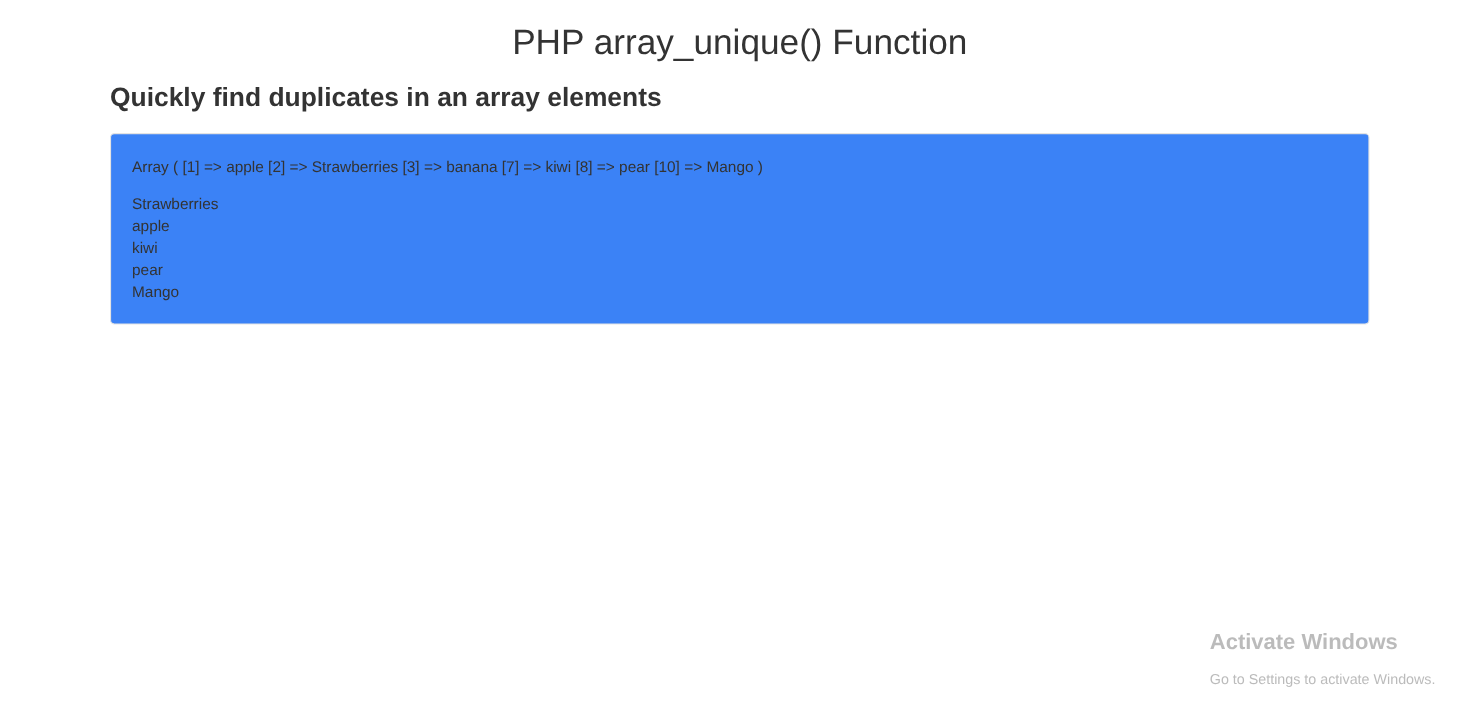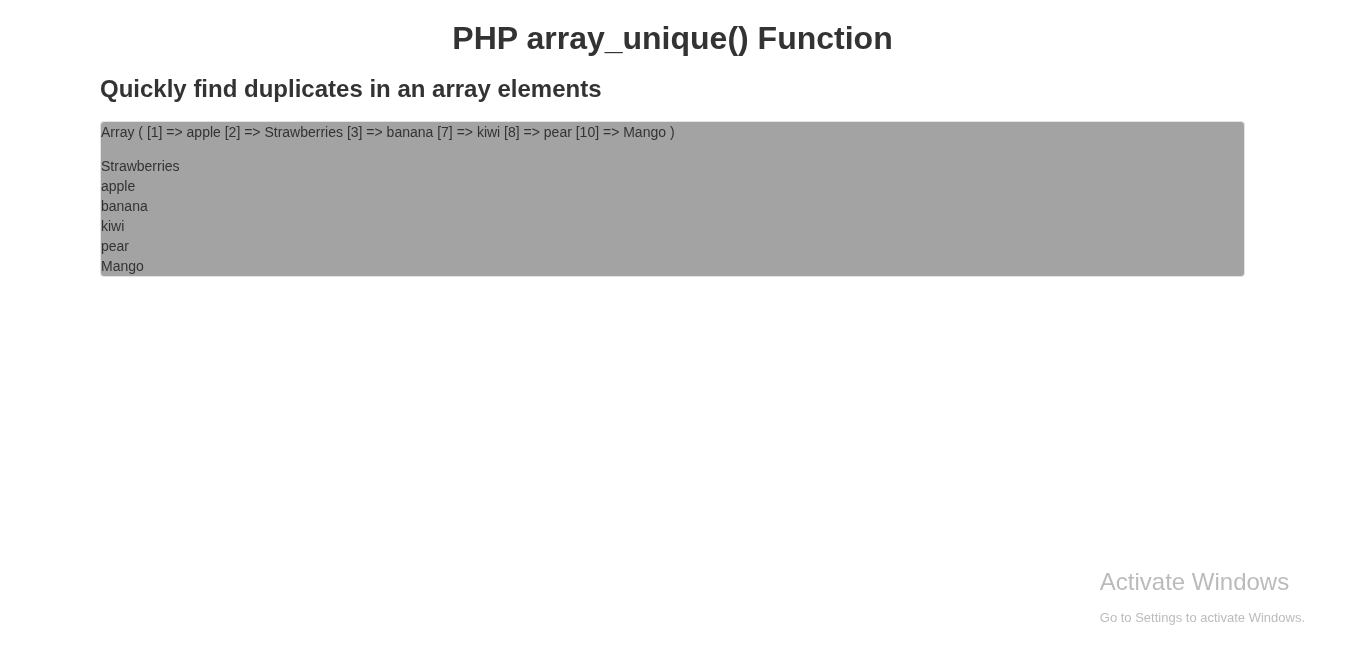--- a/index.html
+++ b/index.html
@@ -14,77 +14,77 @@
       width: 1345px;
       height: 650px;
       position: relative;
     }
     .container {
       padding: 0 100px;
     }
     .page-title {
       text-align: center;
       font-size: 32px;
-      font-weight: 700;
+      font-weight: 400;
       color: #333;
       margin-top: 20px;
       margin-bottom: 18px;
     }
     .subtitle {
       font-size: 24px;
       font-weight: 700;
       color: #333;
       margin-bottom: 18px;
     }
     .well {
-      background-color: #a3a3a3;
+      background-color: #3b82f6;
       border: 1px solid #e3e3e3;
       border-radius: 4px;
+      padding: 19px;
       min-height: 20px;
       font-size: 14px;
       line-height: 1.42857143;
       color: #333;
     }
     .array-dump {
       margin-bottom: 14px;
     }
     .list-items div {
       line-height: 1.42857143;
     }
     .watermark {
       position: absolute;
       right: 40px;
       bottom: 25px;
       text-align: left;
       color: rgba(120,120,120,0.45);
       font-family: "Segoe UI", Tahoma, sans-serif;
     }
     .watermark-title {
-      font-size: 24px;
-      font-weight: 400;
+      font-size: 20px;
+      font-weight: 700;
       color: rgba(120,120,120,0.5);
     }
     .watermark-sub {
       font-size: 13px;
       color: rgba(120,120,120,0.5);
       margin-top: 14px;
     }
   </style>
 </head>
 <body>
 
 <div class="container">
   <h1 class="page-title">PHP array_unique() Function</h1>
   <h2 class="subtitle">Quickly find duplicates in an array elements</h2>
   <div class="well">
     <div class="array-dump">Array ( [1] =&gt; apple [2] =&gt; Strawberries [3] =&gt; banana [7] =&gt; kiwi [8] =&gt; pear [10] =&gt; Mango )</div>
     <div class="list-items">
       <div>Strawberries</div>
       <div>apple</div>
-      <div>banana</div>
       <div>kiwi</div>
       <div>pear</div>
       <div>Mango</div>
     </div>
   </div>
 </div>
 
 <div class="watermark">
   <div class="watermark-title">Activate Windows</div>
   <div class="watermark-sub">Go to Settings to activate Windows.</div>

